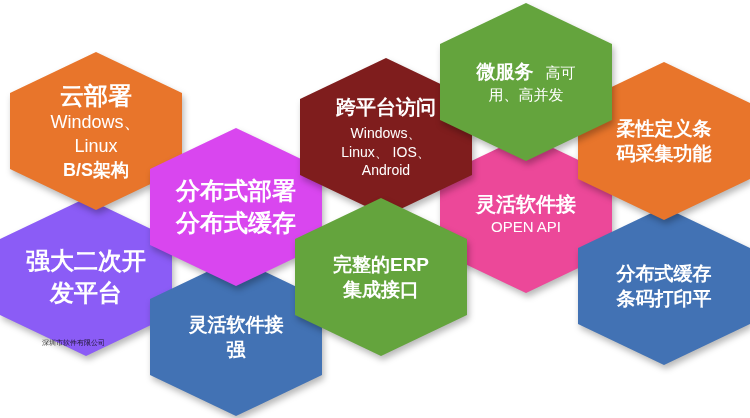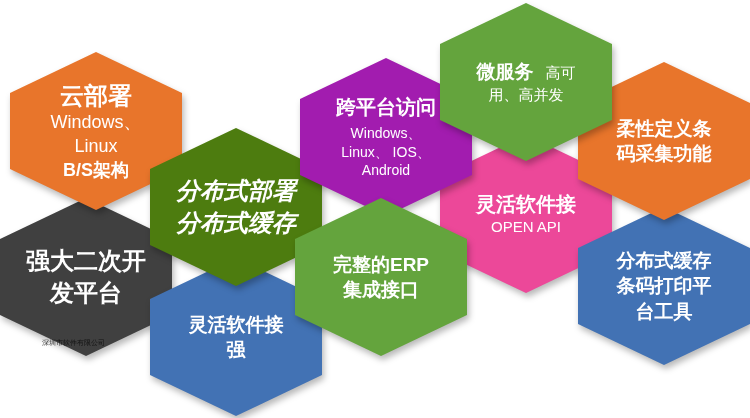--- a/index.html
+++ b/index.html
@@ -64,21 +64,21 @@
     color: rgba(10,10,10,0.85);
     z-index: 30;
   }
 </style>
 </head>
 <body>
 
 <div class="stage">
 
   <div class="hex hx2">
-    <div class="hex-shape" style="background: #404040;">
+    <div class="hex-shape" style="background: #8b5cf6;">
       <div class="hex-text">
         <div class="s21 b">强大二次开</div>
         <div class="s21 b">发平台</div>
       </div>
     </div>
   </div>
 
   <div class="hex hx4">
     <div class="hex-shape" style="background: rgb(66, 114, 180);">
       <div class="hex-text">
@@ -95,47 +95,46 @@
         <div class="s15">OPEN API</div>
       </div>
     </div>
   </div>
 
   <div class="hex hx10">
     <div class="hex-shape" style="background: rgb(66, 114, 180);">
       <div class="hex-text">
         <div class="s19 b">分布式缓存</div>
         <div class="s19 b">条码打印平</div>
-        <div class="s19 b">台工具</div>
       </div>
     </div>
   </div>
 
   <div class="hex hx1">
     <div class="hex-shape" style="background: rgb(232, 117, 43);">
       <div class="hex-text">
         <div class="s21 b">云部署</div>
         <div class="s18">Windows、</div>
         <div class="s18">Linux</div>
         <div class="s18 b">B/S架构</div>
       </div>
     </div>
   </div>
 
   <div class="hex hx3">
-    <div class="hex-shape" style="background: #4d7c0f; font-style: italic;">
+    <div class="hex-shape" style="background: #d946ef;">
       <div class="hex-text">
         <div class="s21 b">分布式部署</div>
         <div class="s21 b">分布式缓存</div>
       </div>
     </div>
   </div>
 
   <div class="hex hx5">
-    <div class="hex-shape" style="background: #a21caf;">
+    <div class="hex-shape" style="background: #7f1d1d;">
       <div class="hex-text">
         <div class="s20 b">跨平台访问</div>
         <div class="s14 gap-top">Windows、</div>
         <div class="s14">Linux、 IOS、</div>
         <div class="s14">Android</div>
       </div>
     </div>
   </div>
 
   <div class="hex hx9">

